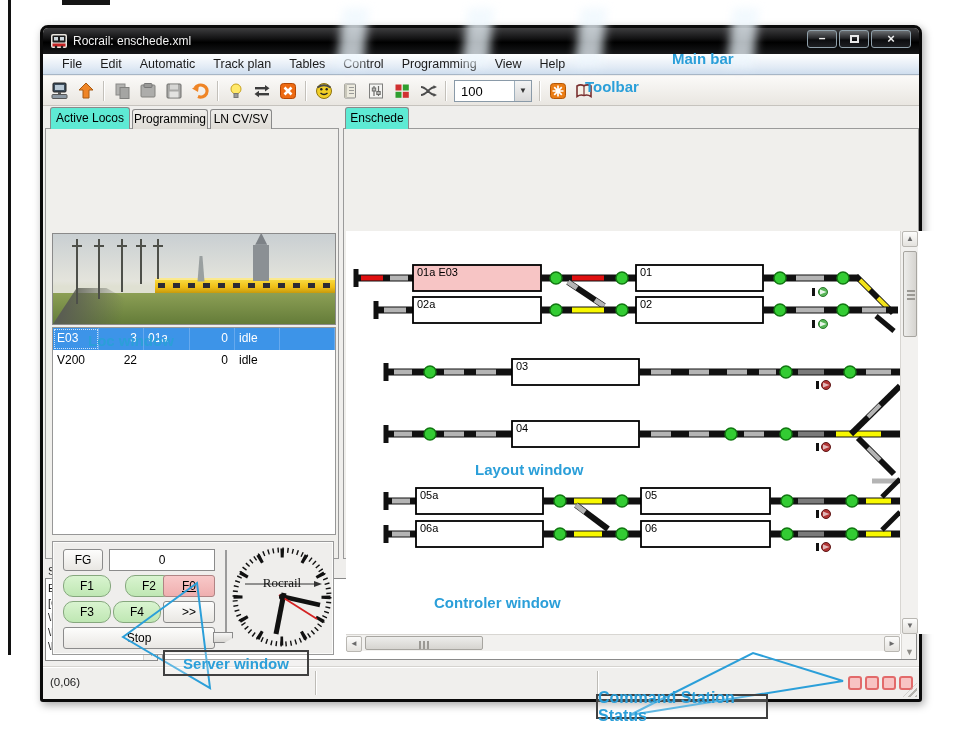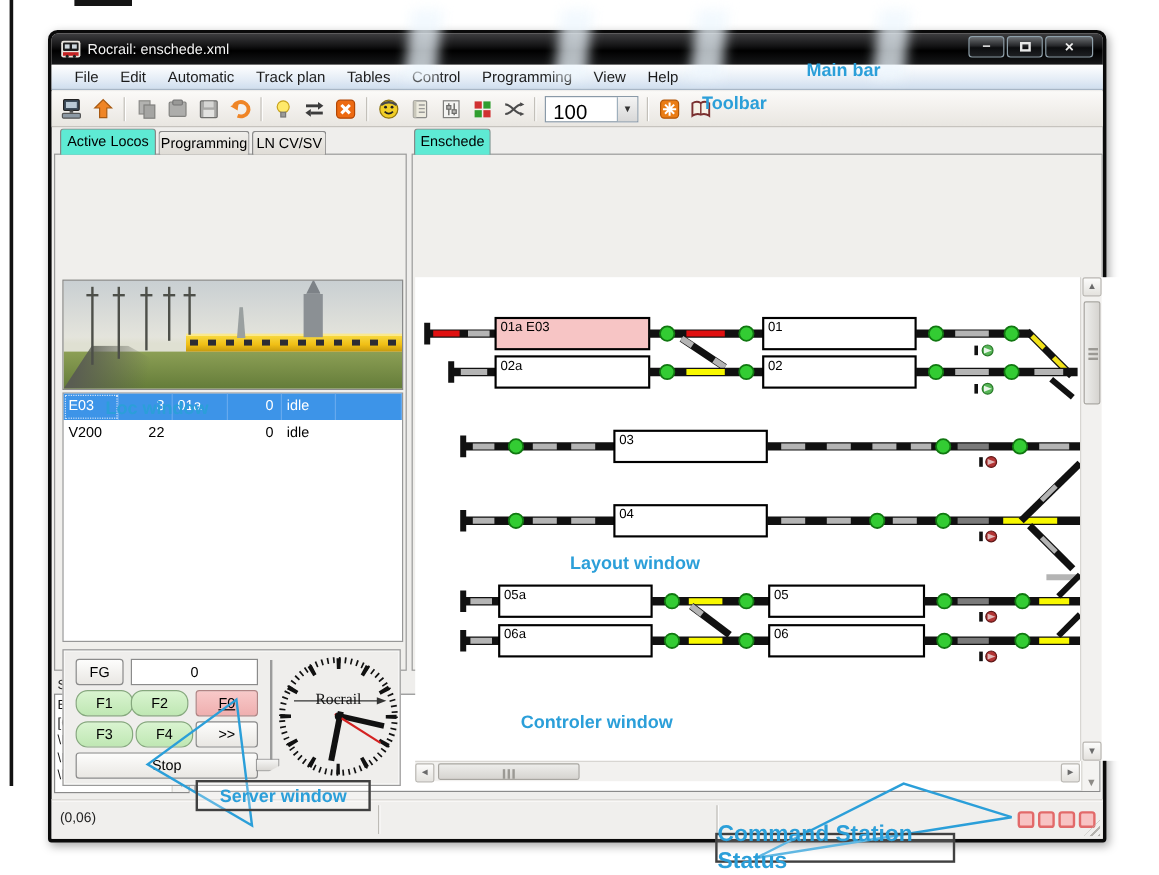--- a/index.html
+++ b/index.html
@@ -38,21 +38,21 @@
              border-bottom:1px solid #a7b6c6; display:flex; align-items:center; padding-left:10px; }
   .menu-item { font-size:12.5px; color:#1b1b1b; padding:0 9px; }
 
   
   .toolbar { position:absolute; left:0; top:48px; width:876px; height:30px;
              background:linear-gradient(#fbfaf8,#e9e6e1); border-bottom:1px solid #c6c3be;
              display:flex; align-items:center; padding-left:5px; gap:2px; }
   .tbtn { width:24px; height:24px; display:flex; align-items:center; justify-content:center; }
   .tsep { width:2px; height:20px; border-left:1px solid #c3c0ba; border-right:1px solid #ffffff; margin:0 3px; }
   .combo { width:78px; height:22px; background:#fff; border:1px solid #8a9aa8; display:flex; margin:0 2px; }
-  .combo-val { flex:1; font-size:17px; padding:3px 0 0 6px; }
+  .combo-val { flex:1; font-size:13px; padding:3px 0 0 6px; }
   .combo-btn { width:17px; border-left:1px solid #9fb0bd; background:linear-gradient(#f4f4f4,#d8d8d8);
                font-size:8px; color:#333; text-align:center; line-height:20px; }
 
   
   .tab { position:absolute; border:1px solid #898989; border-bottom:none; border-radius:3px 3px 0 0;
          font-size:12px; text-align:center; background:linear-gradient(#efeeeb,#dfdcd6); z-index:3; }
   .tab.active { background:#5eead4; z-index:4; }
   .page { position:absolute; background:#f0efec; border:1px solid #9a9a9a; z-index:2; }
 
   
@@ -350,21 +350,21 @@
             <div class="lt-cell c3 num">0</div>
             <div class="lt-cell c4">idle</div>
             <div class="lt-cell c5"></div>
           </div>
         </div>
 
         <div class="throttle">
           <div class="btn" style="left:10px; top:7px; width:40px; height:22px;">FG</div>
           <div class="speed">0</div>
           <div class="btn green" style="left:10px; top:33px; width:48px; height:22px;">F1</div>
-          <div class="btn green" style="left:56px; top:33px; width:48px; height:22px;">F2</div>
+          <div class="btn green" style="left:72px; top:33px; width:48px; height:22px;">F2</div>
           <div class="btn pink" style="left:110px; top:33px; width:52px; height:22px;">F0</div>
           <div class="btn green" style="left:10px; top:59px; width:48px; height:22px;">F3</div>
           <div class="btn green" style="left:60px; top:59px; width:48px; height:22px;">F4</div>
           <div class="btn" style="left:110px; top:59px; width:52px; height:22px;">&gt;&gt;</div>
           <div class="btn" style="left:10px; top:85px; width:152px; height:22px;">Stop</div>
           <div class="slider-track"></div>
           <div class="slider-handle"></div>
 
           <svg style="position:absolute; left:176px; top:2px;" width="106" height="106" viewBox="0 0 106 106">
             <circle cx="53" cy="53" r="47" fill="none" stroke="#111" stroke-width="5" stroke-dasharray="1.4 3.522"></circle>
@@ -629,14 +629,14 @@
   <span class="ann" style="left:434px; top:594px;">Controler window</span>
 
   <svg class="ann-svg" style="left:110px; top:575px;" width="260" height="125">
     <polygon points="13,62 87,8 100,113" fill="none" stroke="#2b9fd9" stroke-width="2"></polygon>
   </svg>
   <div class="ann-box" style="left:163px; top:622px; width:146px; height:26px; font-size:15px;">Server window</div>
 
   <svg class="ann-svg" style="left:600px; top:645px;" width="260" height="84">
     <polygon points="243,36 153,8 30,70" fill="none" stroke="#2b9fd9" stroke-width="2"></polygon>
   </svg>
-  <div class="ann-box" style="left:596px; top:666px; width:200px; height:25px; font-size:19px;">Command Station Status</div>
+  <div class="ann-box" style="left:596px; top:666px; width:172px; height:25px; font-size:16px;">Command Station Status</div>
 </div>
 
 </body></html>

